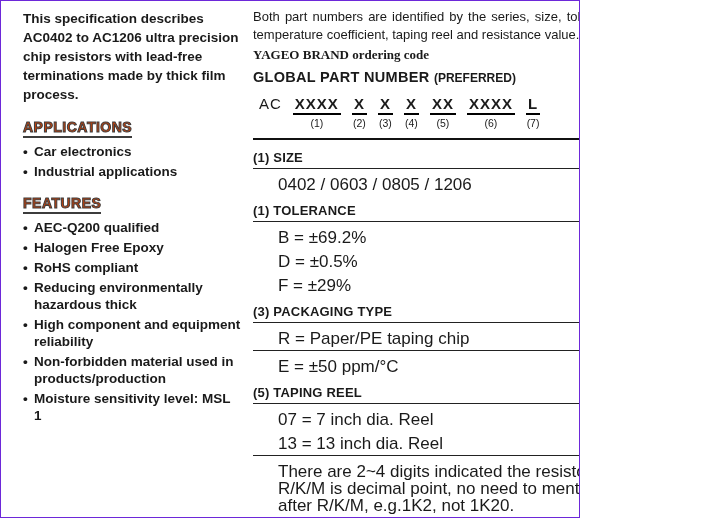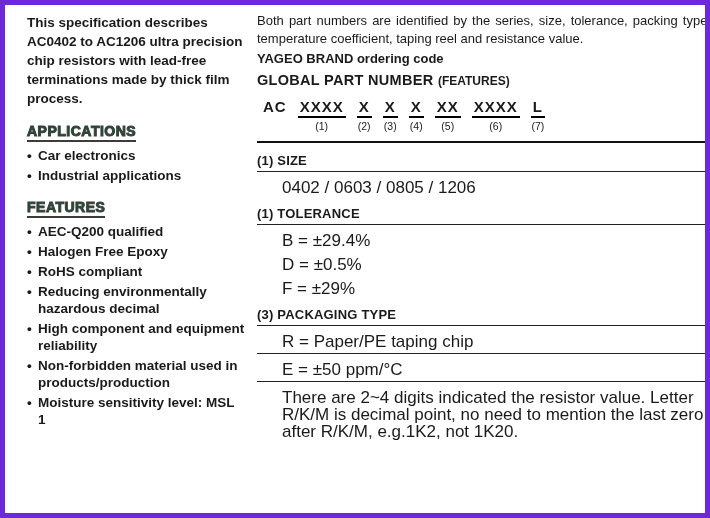--- a/index.html
+++ b/index.html
@@ -1,46 +1,46 @@
 <!DOCTYPE html>
 <html><head>
 <meta charset="utf-8">
 <style>
   * { margin: 0; padding: 0; box-sizing: border-box; }
   html, body { background: #fff; }
   body { font-family: "Liberation Sans", "DejaVu Sans", sans-serif; color: #1a1a1a; }
 
   .page {
     position: relative;
-    width: 710px;
+    width: 580px;
     height: 518px;
     background: #ffffff;
     overflow: hidden;
-    border: 5px solid #6d28d9;
+    border: 1px solid #6d28d9;
   }
 
   
   .left-col {
     position: absolute;
     left: 22px;
     top: 8px;
     width: 218px;
   }
   .left-intro {
     font-size: 13.5px;
     line-height: 19px;
     font-weight: bold;
   }
   .outline-heading {
     display: inline-block;
     margin-top: 15px;
     font-size: 14px;
     font-weight: bold;
     letter-spacing: 0.5px;
-    color: #14532d;
+    color: #c2410c;
     -webkit-text-stroke: 1px #3c3c3c;
     border-bottom: 2px solid #3c3c3c;
     padding-bottom: 1px;
   }
   .bullet-list { margin-top: 5px; }
   .bullet-item {
     position: relative;
     padding-left: 11px;
     font-size: 13.5px;
     line-height: 17px;
@@ -63,20 +63,21 @@
   }
   .right-intro {
     font-size: 13px;
     line-height: 18px;
     text-align: justify;
   }
   .brand-line {
     margin-top: 3px;
     font-size: 13px;
     font-weight: bold;
+    font-family: Liberation Serif, serif;
   }
   .gpn-line { margin-top: 5px; }
   .gpn-main {
     font-size: 14.5px;
     font-weight: bold;
     letter-spacing: 0.3px;
   }
   .gpn-preferred {
     font-size: 12px;
     font-weight: bold;
@@ -84,21 +85,21 @@
 
   .pn-row {
     display: flex;
     align-items: flex-start;
     gap: 11px;
     margin-top: 9px;
     margin-left: 6px;
   }
   .pn-prefix {
     font-size: 15px;
-    font-weight: bold;
+    font-weight: normal;
     letter-spacing: 1px;
     padding-bottom: 2px;
   }
   .pn-group { display: flex; flex-direction: column; align-items: center; }
   .pn-code {
     font-size: 15px;
     font-weight: bold;
     letter-spacing: 1px;
     border-bottom: 2px solid #000;
     padding: 0 2px 1px 2px;
@@ -146,34 +147,34 @@
         <div class="bullet-item">Industrial applications</div>
       </div>
     </div>
 
     <div>
       <span class="outline-heading">FEATURES</span>
       <div class="bullet-list">
         <div class="bullet-item">AEC-Q200 qualified</div>
         <div class="bullet-item">Halogen Free Epoxy</div>
         <div class="bullet-item">RoHS compliant</div>
-        <div class="bullet-item">Reducing environmentally hazardous decimal</div>
+        <div class="bullet-item">Reducing environmentally hazardous thick</div>
         <div class="bullet-item">High component and equipment reliability</div>
         <div class="bullet-item">Non-forbidden material used in products/production</div>
         <div class="bullet-item">Moisture sensitivity level: MSL 1</div>
       </div>
     </div>
   </div>
 
   <div class="right-col">
     <p class="right-intro">Both part numbers are identified by the series, size, tolerance, packing type, temperature coefficient, taping reel and resistance value.</p>
     <p class="brand-line">YAGEO BRAND ordering code</p>
     <p class="gpn-line">
       <span class="gpn-main">GLOBAL PART NUMBER</span>
-      <span class="gpn-preferred">(FEATURES)</span>
+      <span class="gpn-preferred">(PREFERRED)</span>
     </p>
 
     <div class="pn-row">
       <span class="pn-prefix">AC</span>
       <span class="pn-group">
         <span class="pn-code">XXXX</span>
         <span class="pn-index">(1)</span>
       </span>
       <span class="pn-group">
         <span class="pn-code">X</span>
@@ -205,36 +206,42 @@
 
     <div>
       <div class="section-heading">(1) SIZE</div>
       <div class="rule-thin"></div>
       <div class="section-line">0402 / 0603 / 0805 / 1206</div>
     </div>
 
     <div>
       <div class="section-heading">(1) TOLERANCE</div>
       <div class="rule-thin"></div>
-      <div class="section-line">B = ±29.4%</div>
+      <div class="section-line">B = ±69.2%</div>
       <div class="section-line">D = ±0.5%</div>
       <div class="section-line">F = ±29%</div>
     </div>
 
     <div>
       <div class="section-heading">(3) PACKAGING TYPE</div>
       <div class="rule-thin"></div>
       <div class="section-line">R = Paper/PE taping chip</div>
     </div>
 
     <div>
       <div class="rule-thin"></div>
       <div class="section-line">E = ±50 ppm/°C</div>
     </div>
 
+    <div>
+      <div class="section-heading">(5) TAPING REEL</div>
+      <div class="rule-thin"></div>
+      <div class="section-line">07 = 7 inch dia. Reel</div>
+      <div class="section-line">13 = 13 inch dia. Reel</div>
+    </div>
 
     <div>
       <div class="rule-thin"></div>
       <div class="section-line">There are 2~4 digits indicated the resistor value. Letter R/K/M is decimal point, no need to mention the last zero after R/K/M, e.g.1K2, not 1K20.</div>
 
     </div>
   </div>
 
 </div>
 

